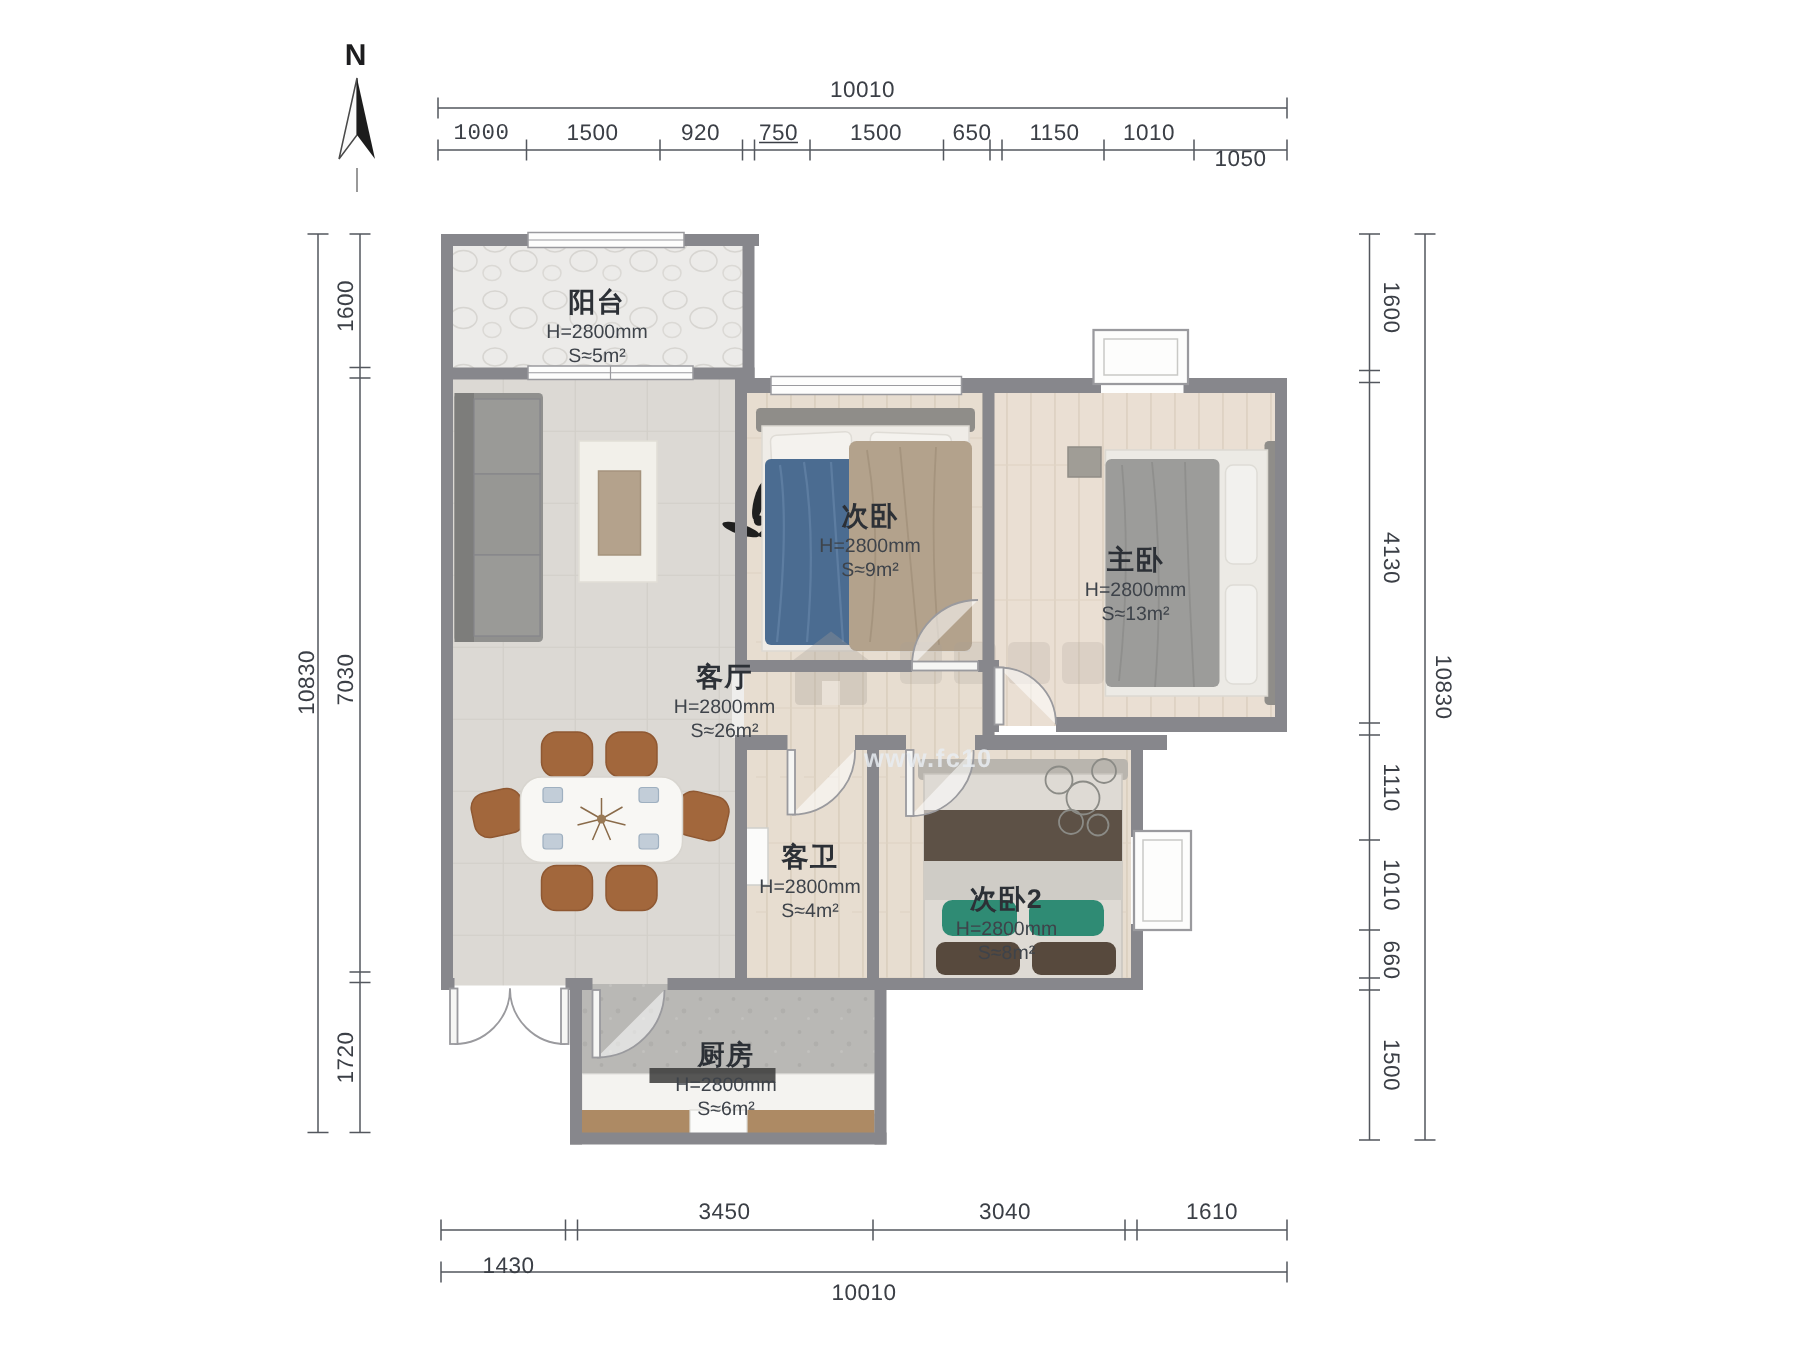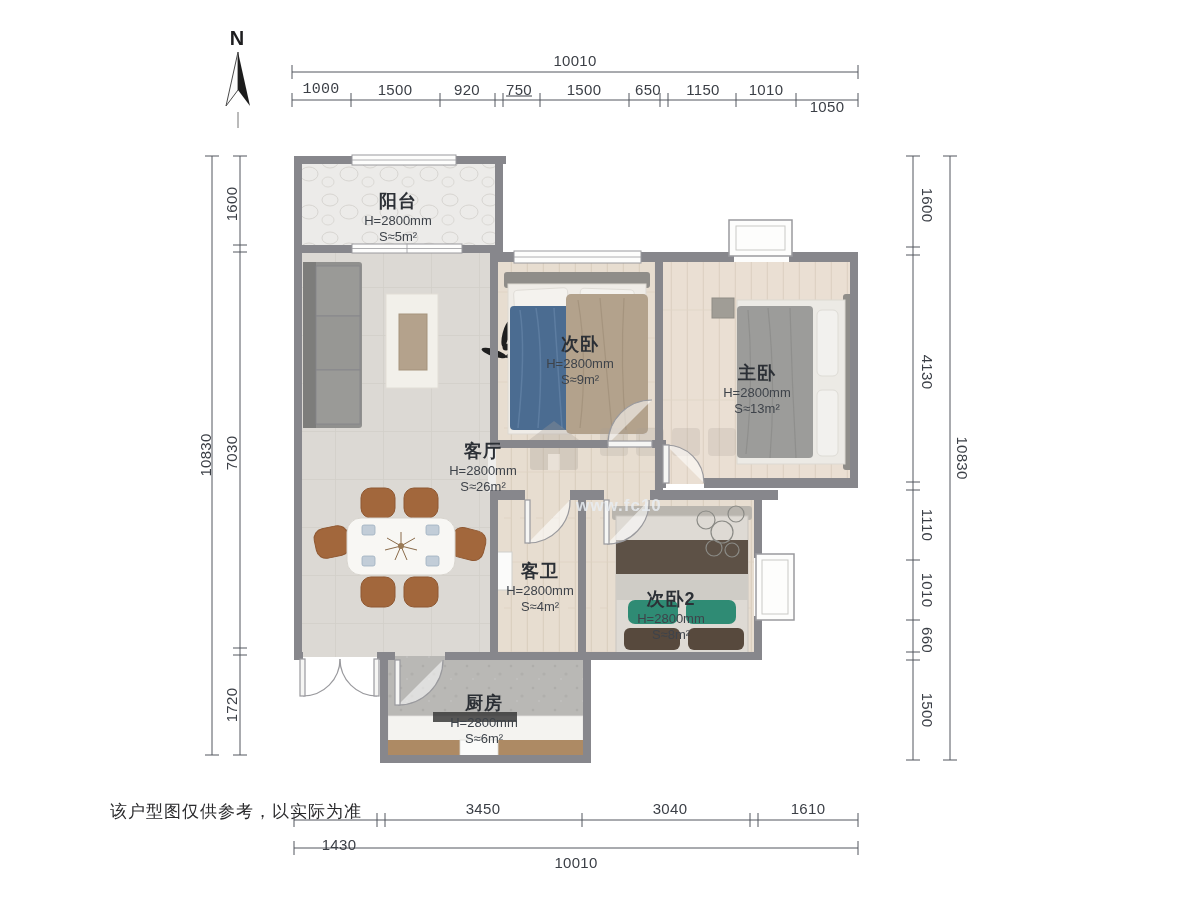--- a/index.html
+++ b/index.html
@@ -350,14 +350,13 @@
     <div class="room-sub">S≈8m²</div>
   </div>
   <div class="room-label" style="left:484px;top:692px;">
     <div class="room-name">厨房</div>
     <div class="room-sub">H=2800mm</div>
     <div class="room-sub">S≈6m²</div>
   </div>
 
   <div class="wm-url" style="left:576px;top:456px;margin-top:40px;">www.fc10</div>
 
-  <div class="disclaimer" style="left:110px;top:800px;">该户型图仅供参考，以实际为准</div>
 </div>
 
 </body></html>

